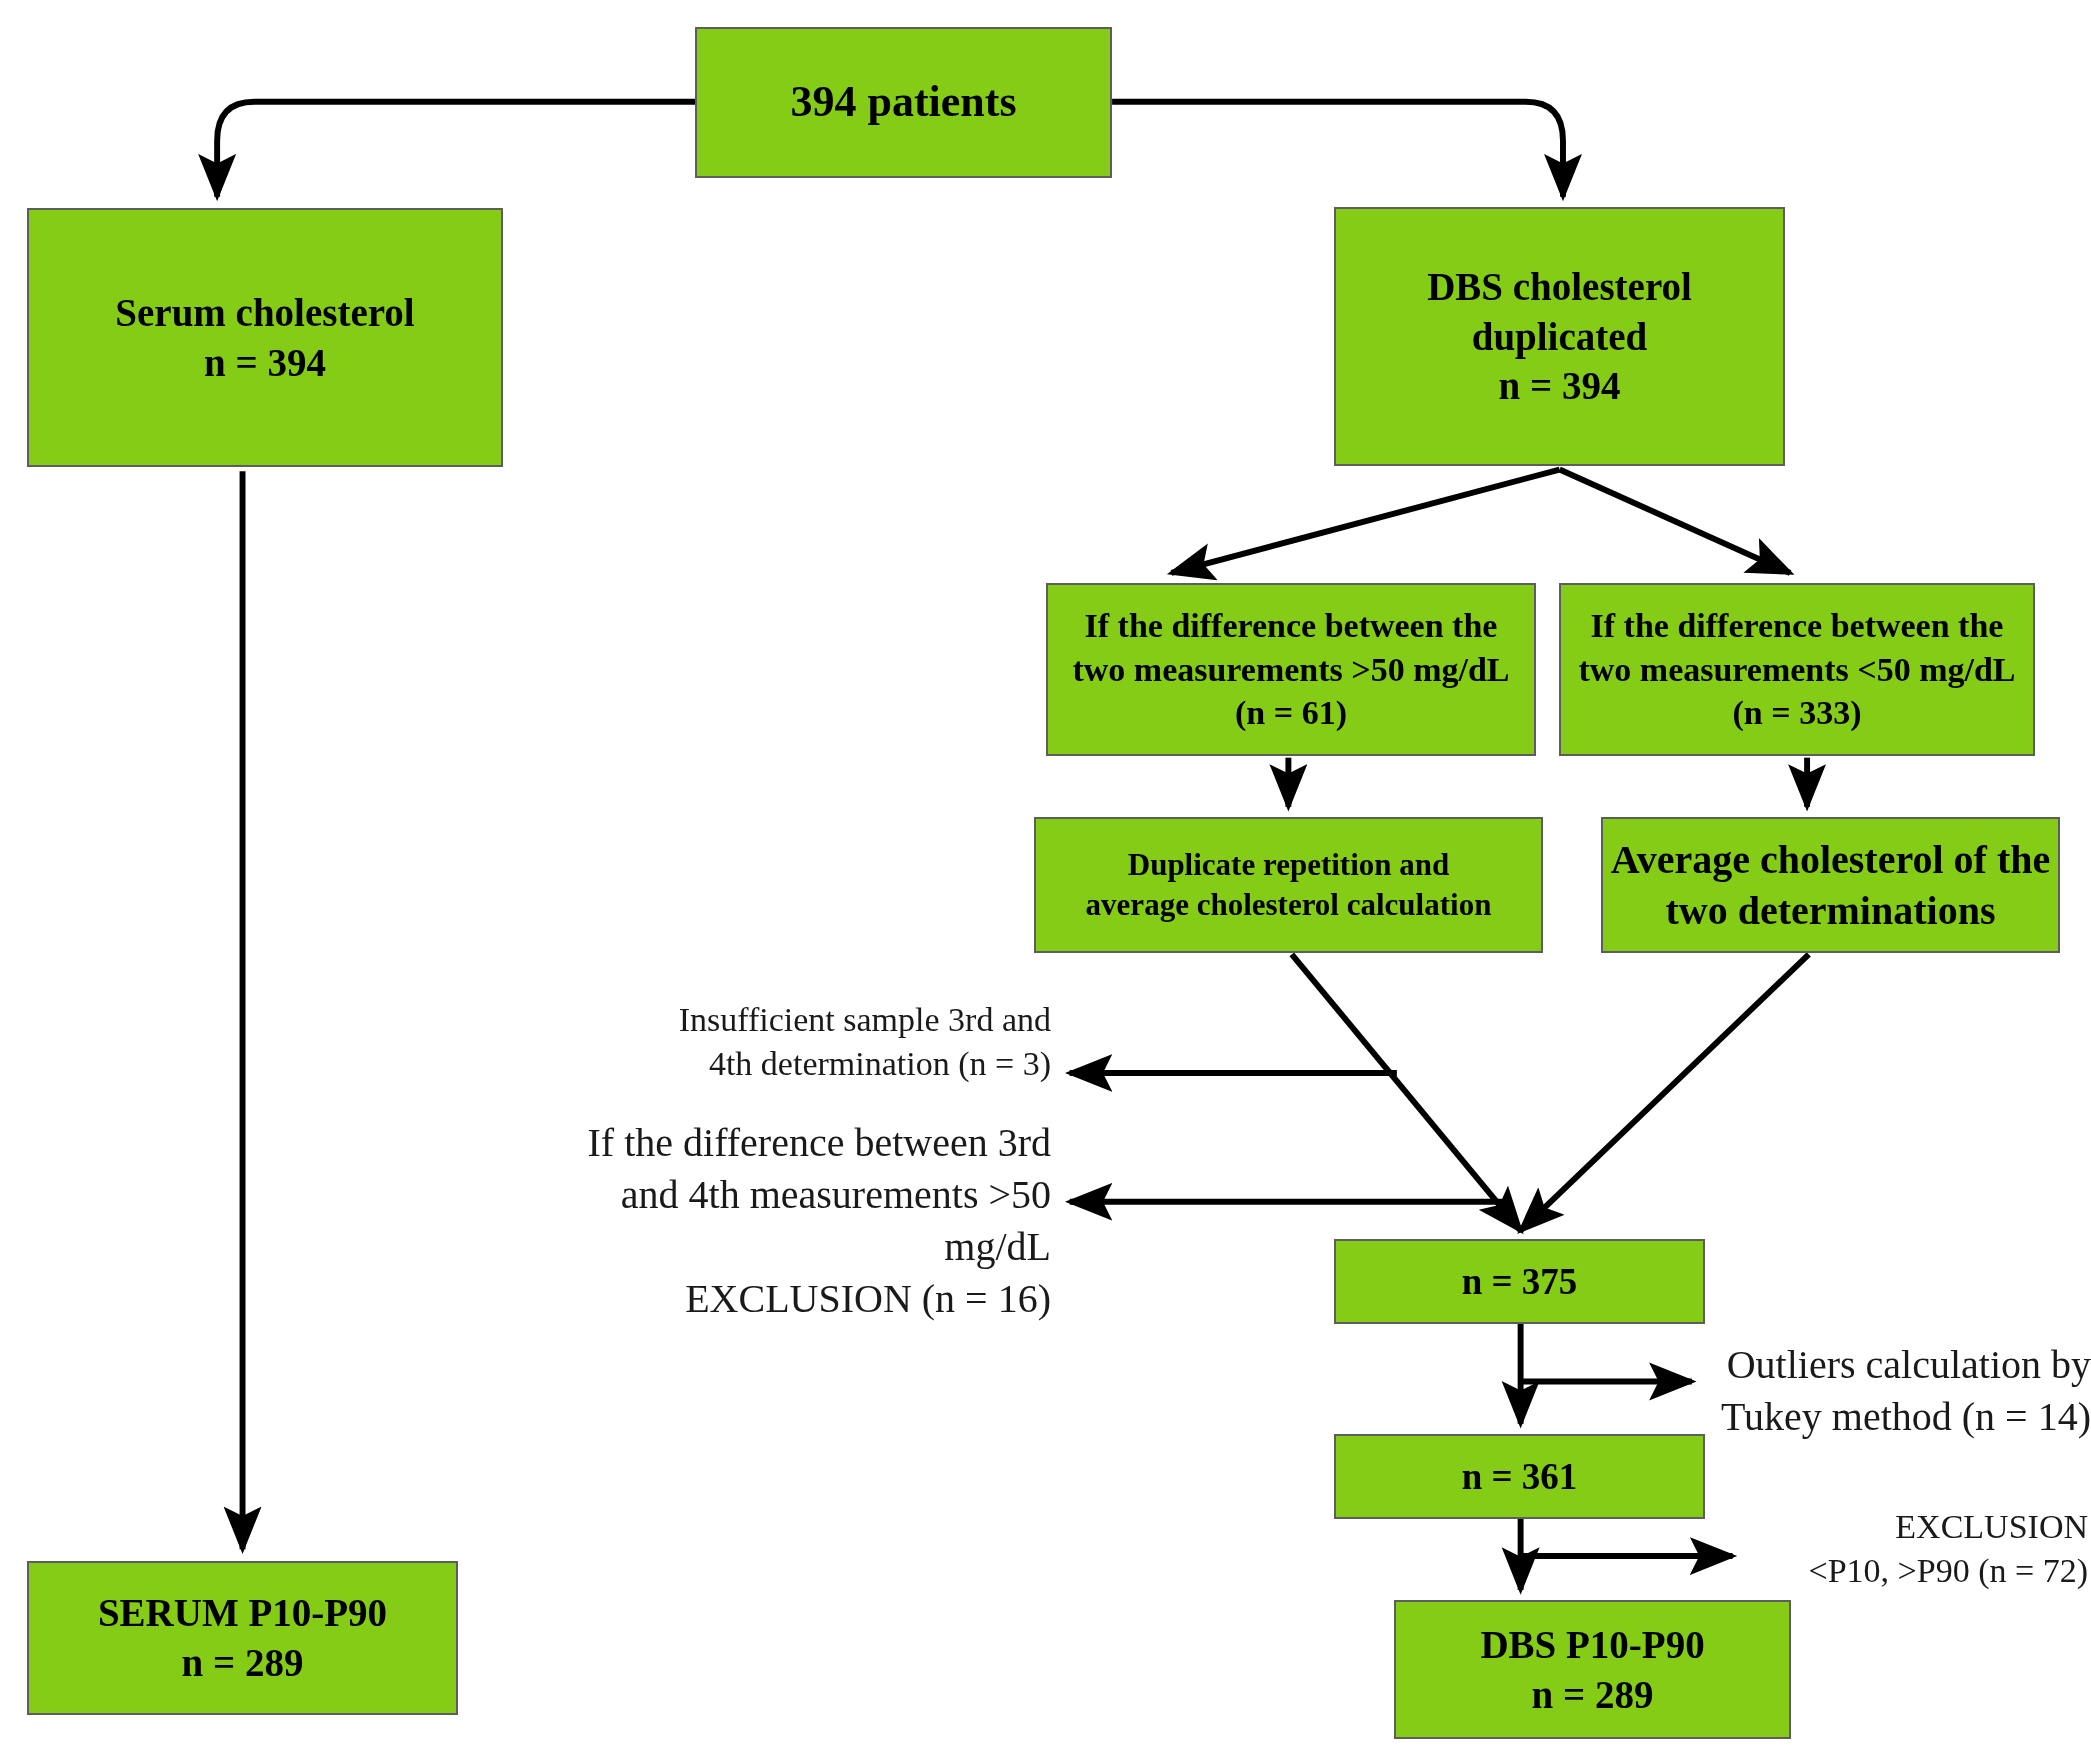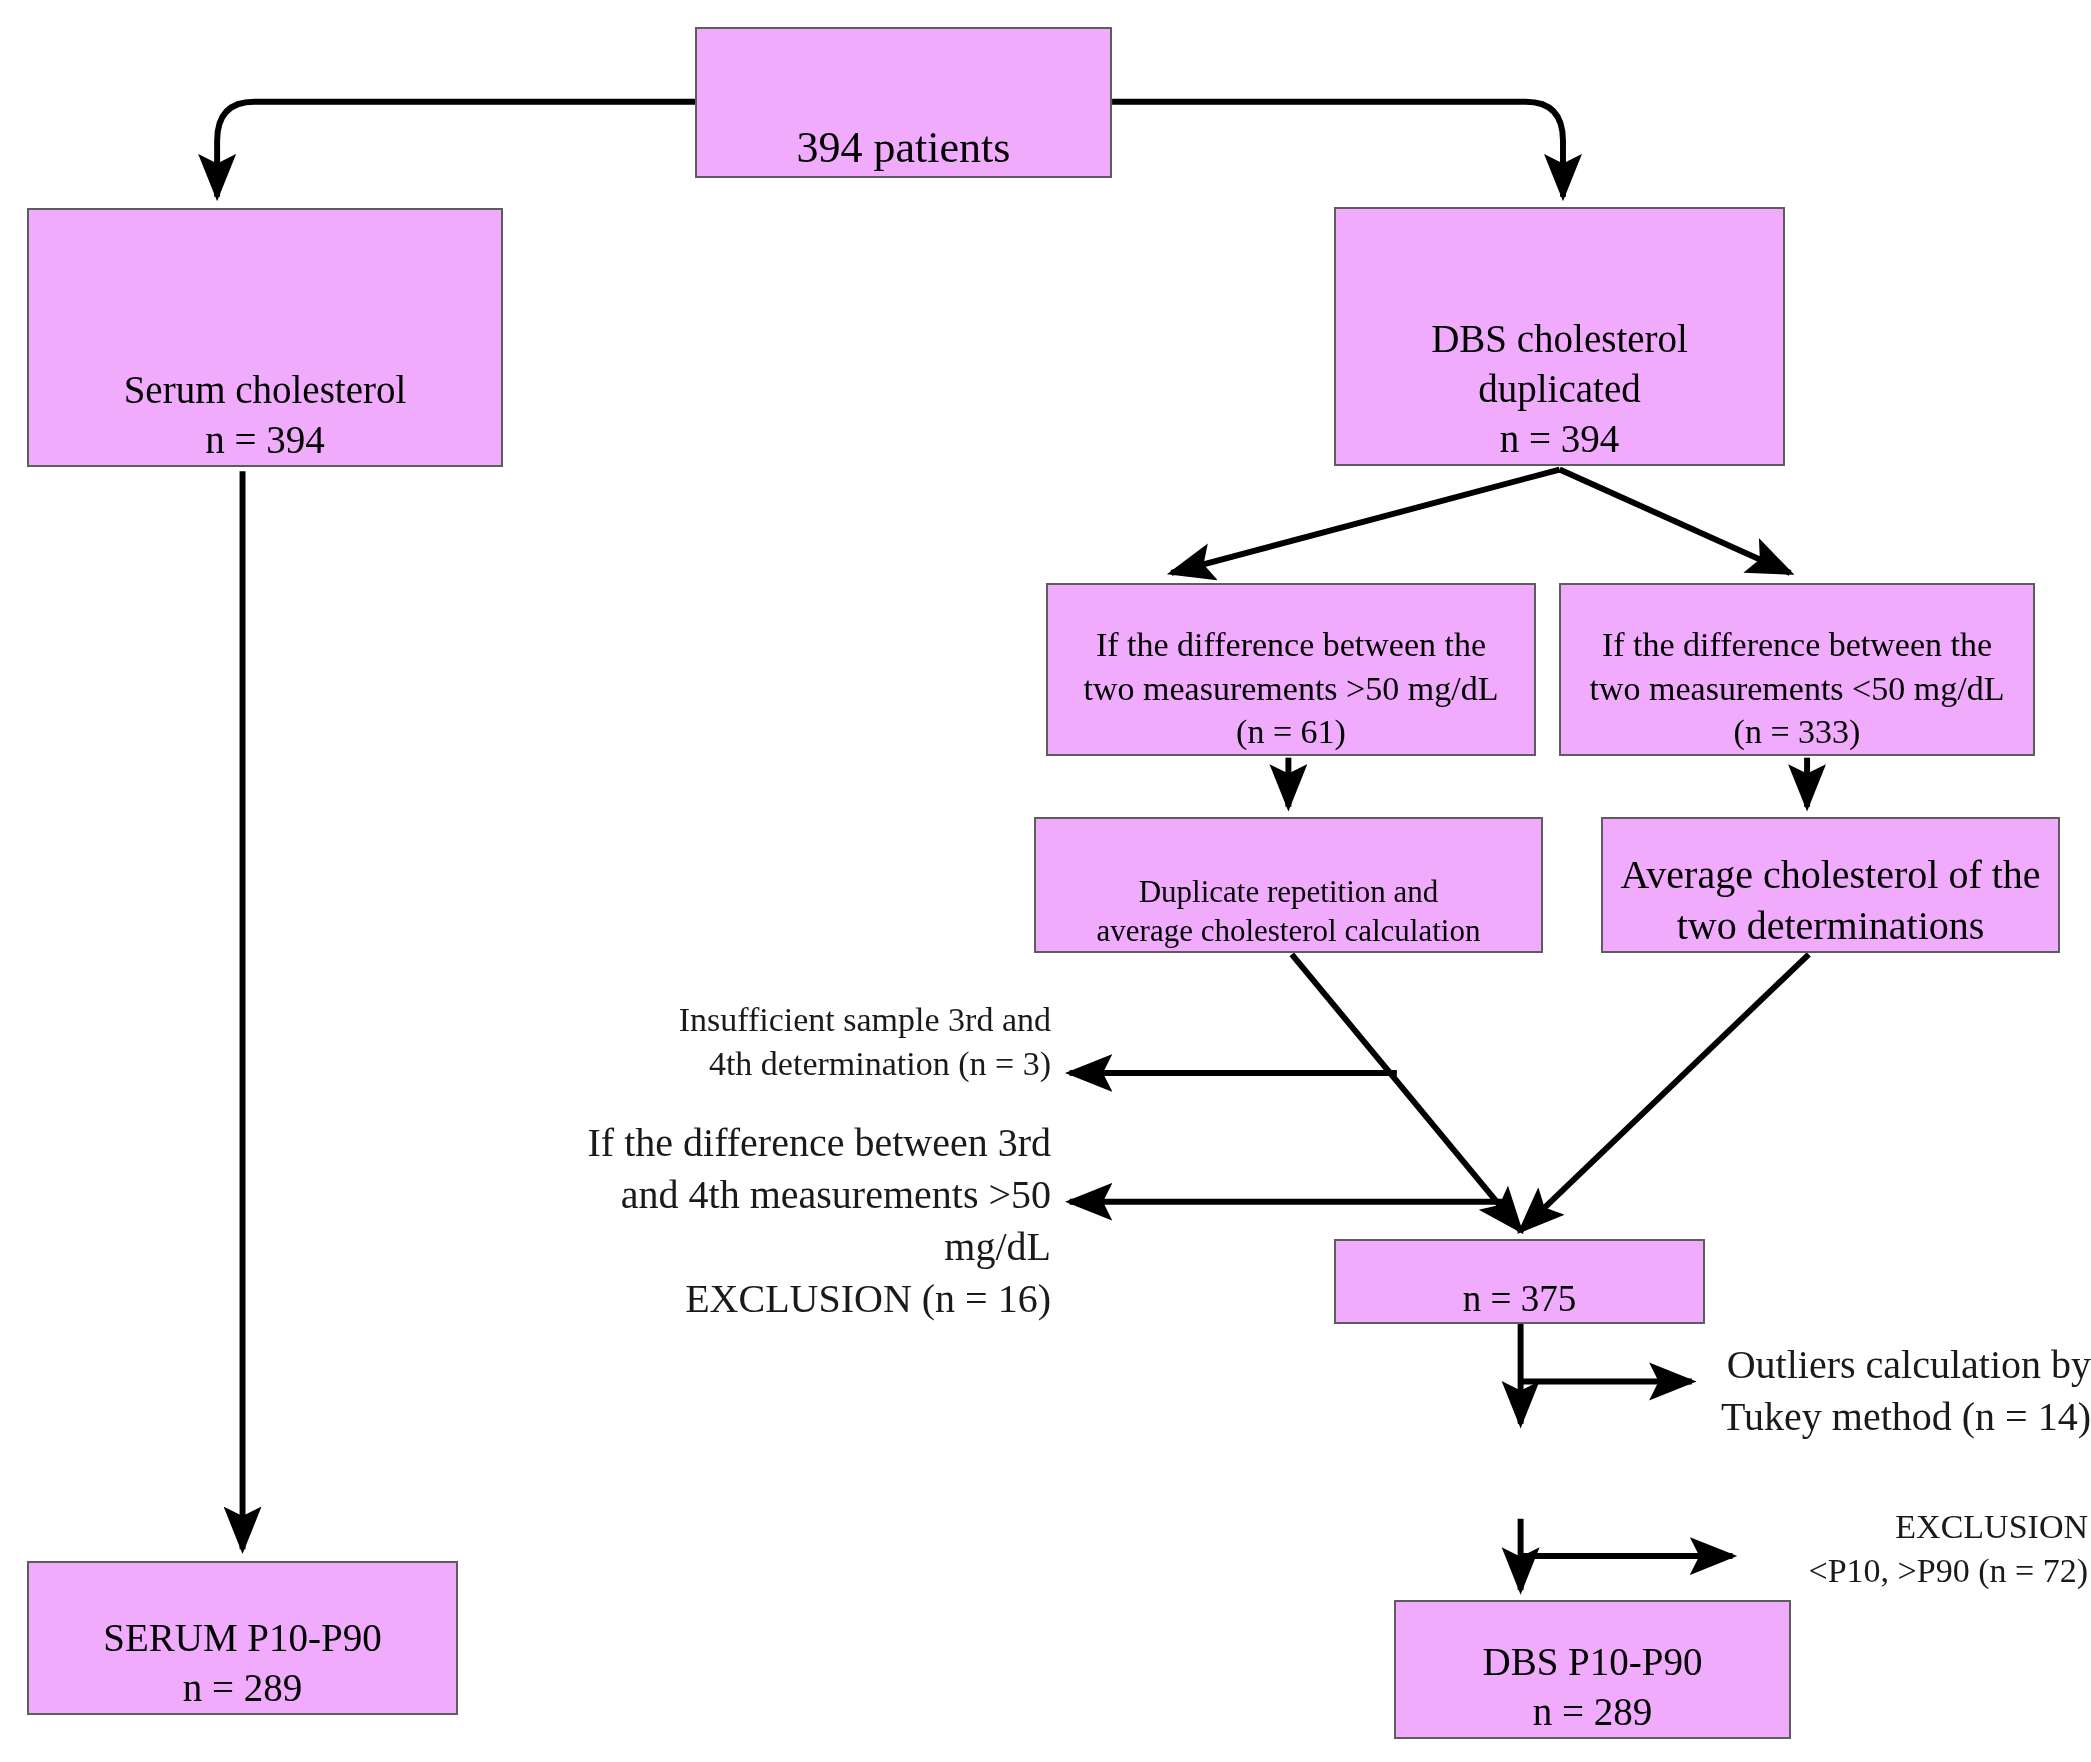--- a/index.html
+++ b/index.html
@@ -21,27 +21,27 @@
     left: 0;
     top: 0;
     width: 2092px;
     height: 1762px;
     pointer-events: none;
   }
   .node {
     position: absolute;
     box-sizing: border-box;
     border: 2.5px solid #5d5d5d;
-    background: #f0abfc;
+    background: #84cc16;
     display: flex;
     flex-direction: column;
     align-items: center;
-    justify-content: flex-end;
+    justify-content: center;
     text-align: center;
-    font-weight: normal;
+    font-weight: bold;
     color: #000000;
     line-height: 1.28;
     z-index: 2;
   }
   .node .line { display: block; white-space: nowrap; }
   .sidenote {
     position: absolute;
     text-align: right;
     font-weight: normal;
     color: #1a1a1a;
@@ -145,20 +145,23 @@
 
   <div class="node" id="node-avg-two">
     <span class="line">Average cholesterol of the</span>
     <span class="line">two determinations</span>
   </div>
 
   <div class="node" id="node-n375">
     <span class="line">n = 375</span>
   </div>
 
+  <div class="node" id="node-n361">
+    <span class="line">n = 361</span>
+  </div>
 
   <div class="node" id="node-serum-p">
     <span class="line">SERUM P10-P90</span>
     <span class="line">n = 289</span>
   </div>
 
   <div class="node" id="node-dbs-p">
     <span class="line">DBS P10-P90</span>
     <span class="line">n = 289</span>
   </div>

